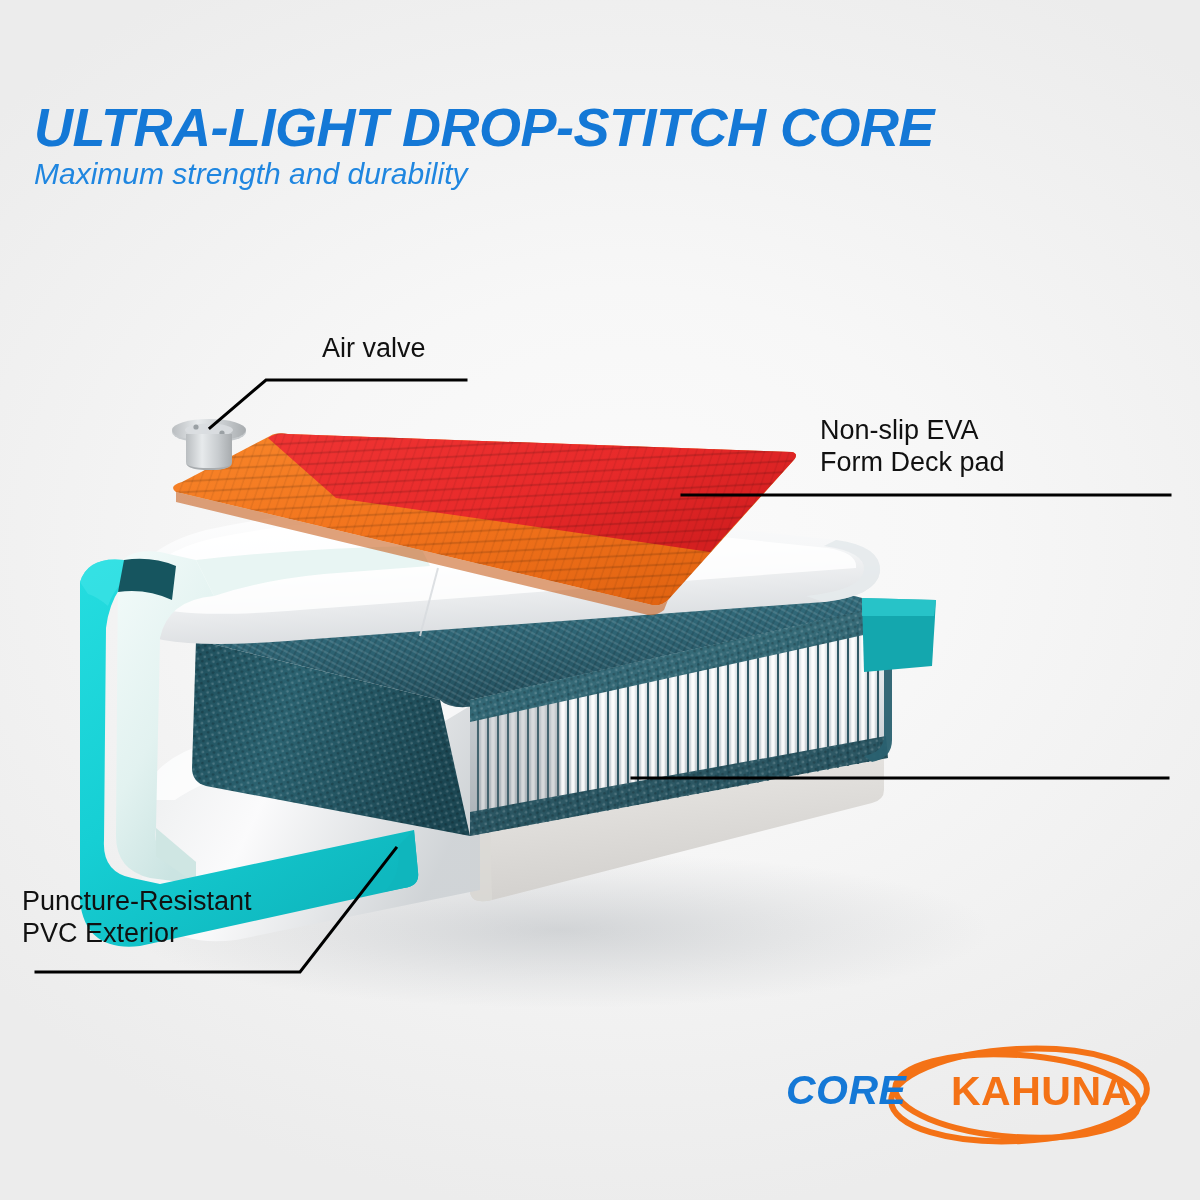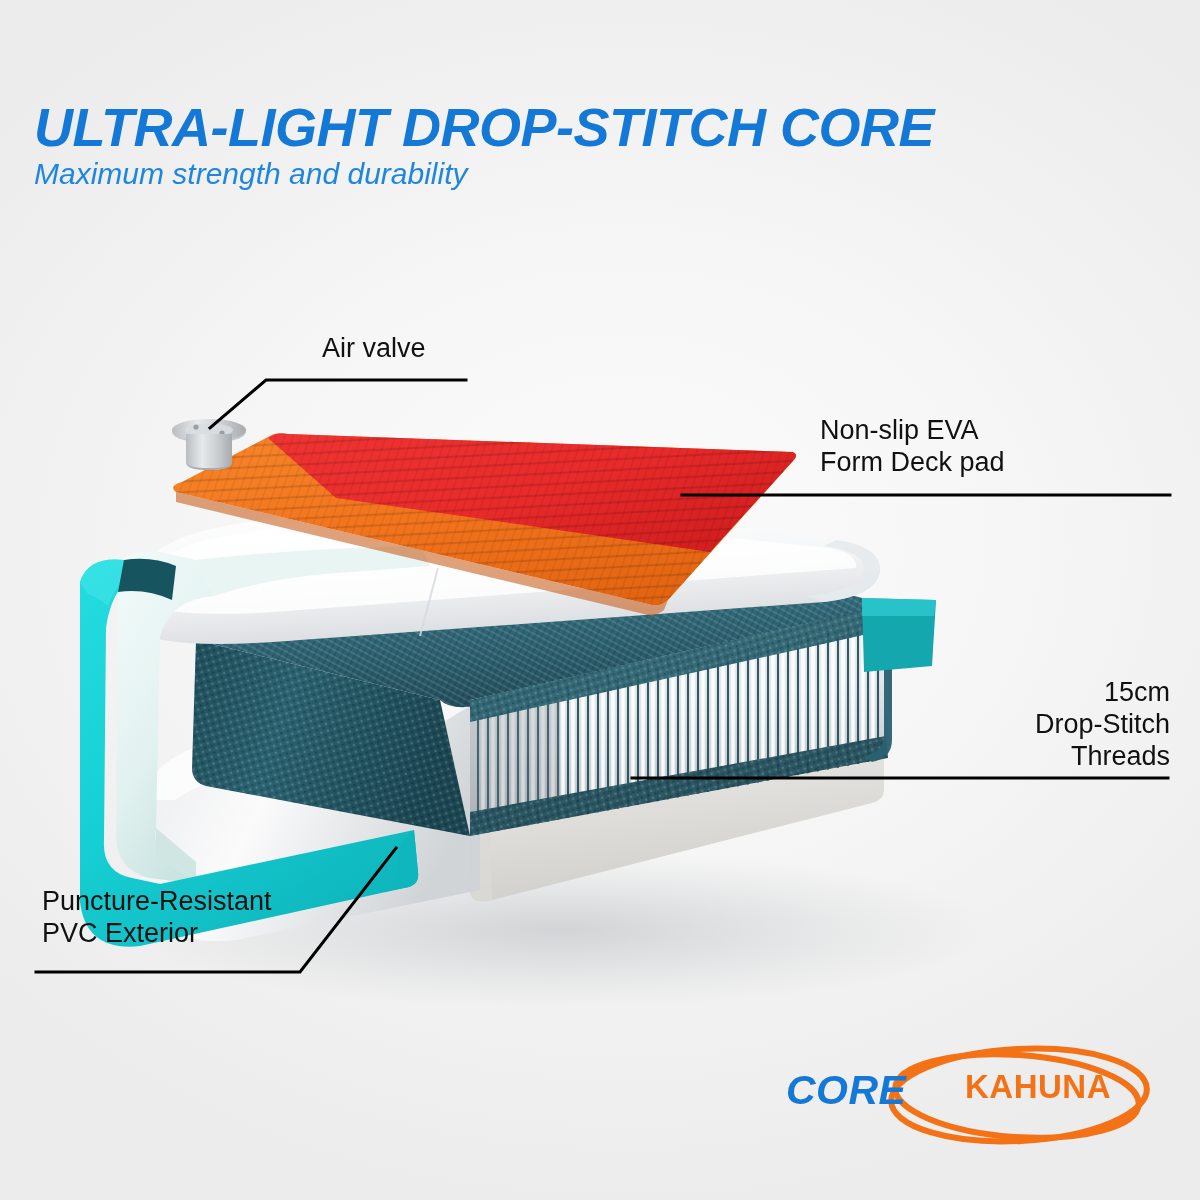--- a/index.html
+++ b/index.html
@@ -24,29 +24,29 @@
     margin-top:3px;font-size:30px;font-style:italic;color:#1f86e0;
     font-weight:400;line-height:1.1;
   }
   
   #art{position:absolute;left:0;top:0;width:1200px;height:1200px;}
   
   .lbl{position:absolute;color:#111;font-size:27px;line-height:1.18;white-space:pre-line;}
   #lbl-valve{left:322px;top:333px;}
   #lbl-eva{left:820px;top:415px;width:350px;text-align:left;}
   #lbl-threads{left:900px;top:677px;width:270px;text-align:right;}
-  #lbl-pvc{left:42px;top:886px;}
+  #lbl-pvc{left:22px;top:886px;}
   
   #logo{position:absolute;left:786px;top:1040px;width:370px;height:110px;}
   .logo-hana{
     position:absolute;left:0;top:27px;font-size:41px;font-weight:bold;
     font-style:italic;color:#1478d6;letter-spacing:0.5px;
   }
   .logo-kahuna{
-    position:absolute;left:179px;top:28px;font-size:33px;font-weight:bold;
+    position:absolute;left:165px;top:28px;font-size:41px;font-weight:bold;
     color:#f47216;letter-spacing:0.5px;
   }
 </style>
 </head>
 <body>
 
 <div id="stage">
 
   <svg id="art" viewBox="0 0 1200 1200">
     <defs>
@@ -343,23 +343,20 @@
   </svg>
 
   <div class="hdr">
     <div class="title">ULTRA-LIGHT DROP-STITCH CORE</div>
     <div class="subtitle">Maximum strength and durability</div>
   </div>
 
   <div class="lbl" id="lbl-valve">Air valve</div>
   <div class="lbl" id="lbl-eva">Non-slip EVA
 Form Deck pad</div>
-  <div class="lbl" id="lbl-threads">15cm
-Drop-Stitch
-Threads</div>
   <div class="lbl" id="lbl-pvc">Puncture-Resistant
 PVC Exterior</div>
 
   <div id="logo">
     <svg viewBox="0 0 370 110" width="370" height="110">
       <g fill="none" stroke="#f47216" stroke-width="6" stroke-linecap="round">
         <ellipse cx="233" cy="55" rx="128" ry="46" transform="rotate(-3 233 55)"></ellipse>
         <ellipse cx="231" cy="56" rx="122" ry="41" transform="rotate(4 231 56)"></ellipse>
       </g>
     </svg>

